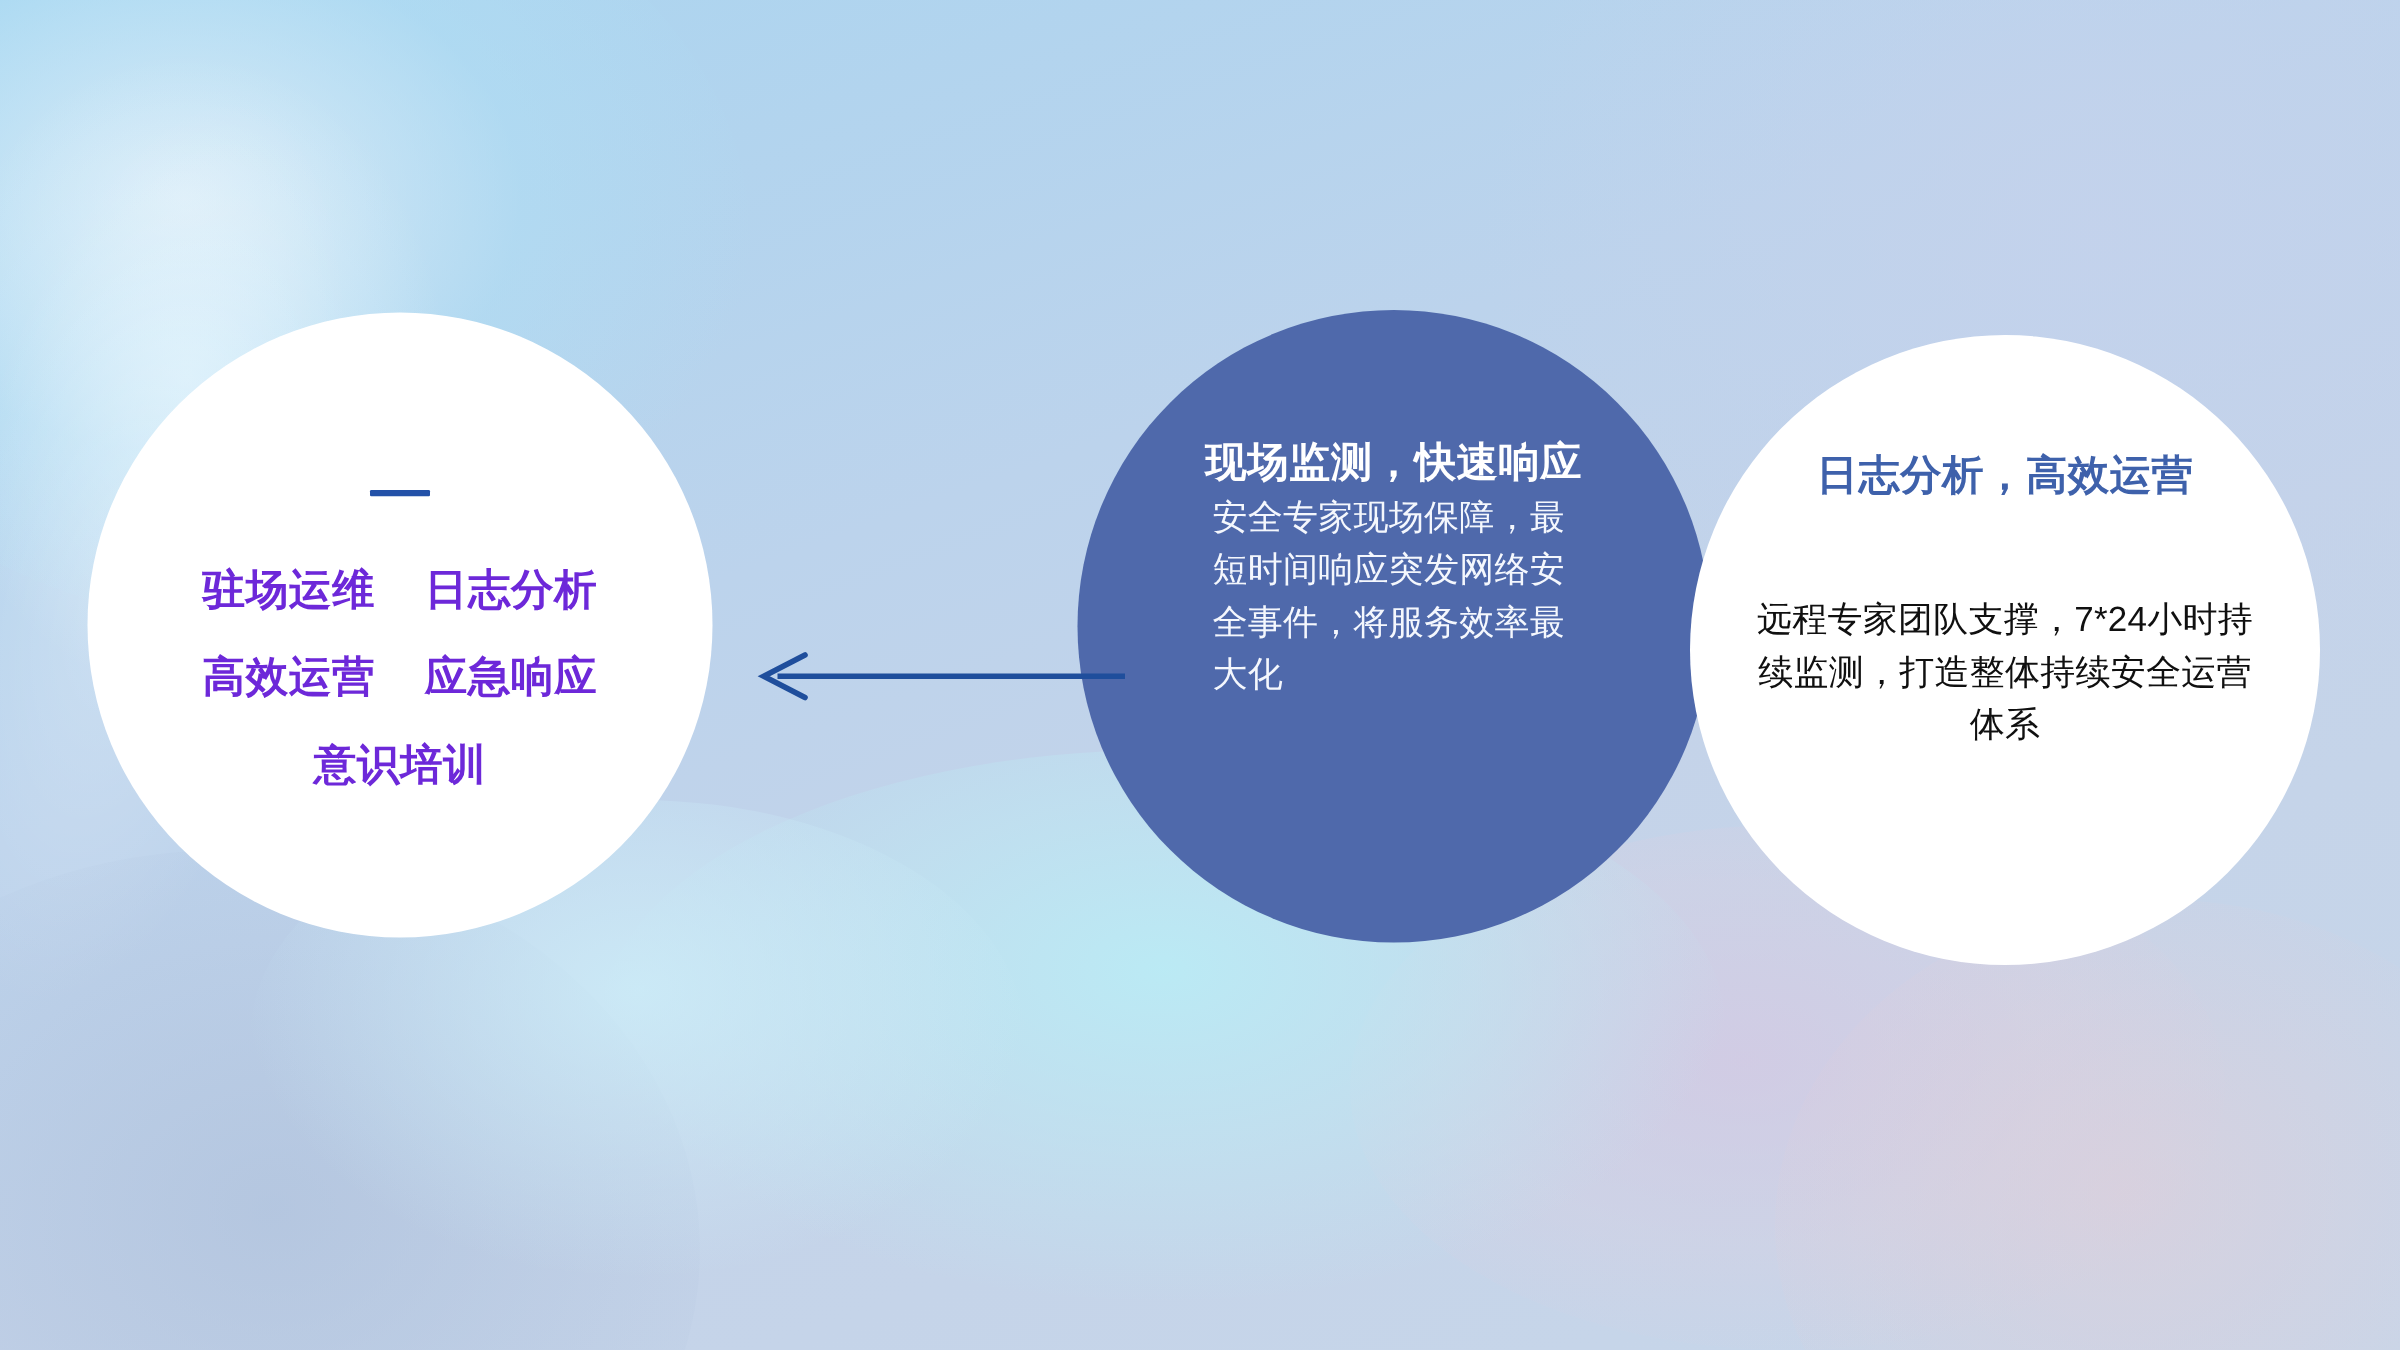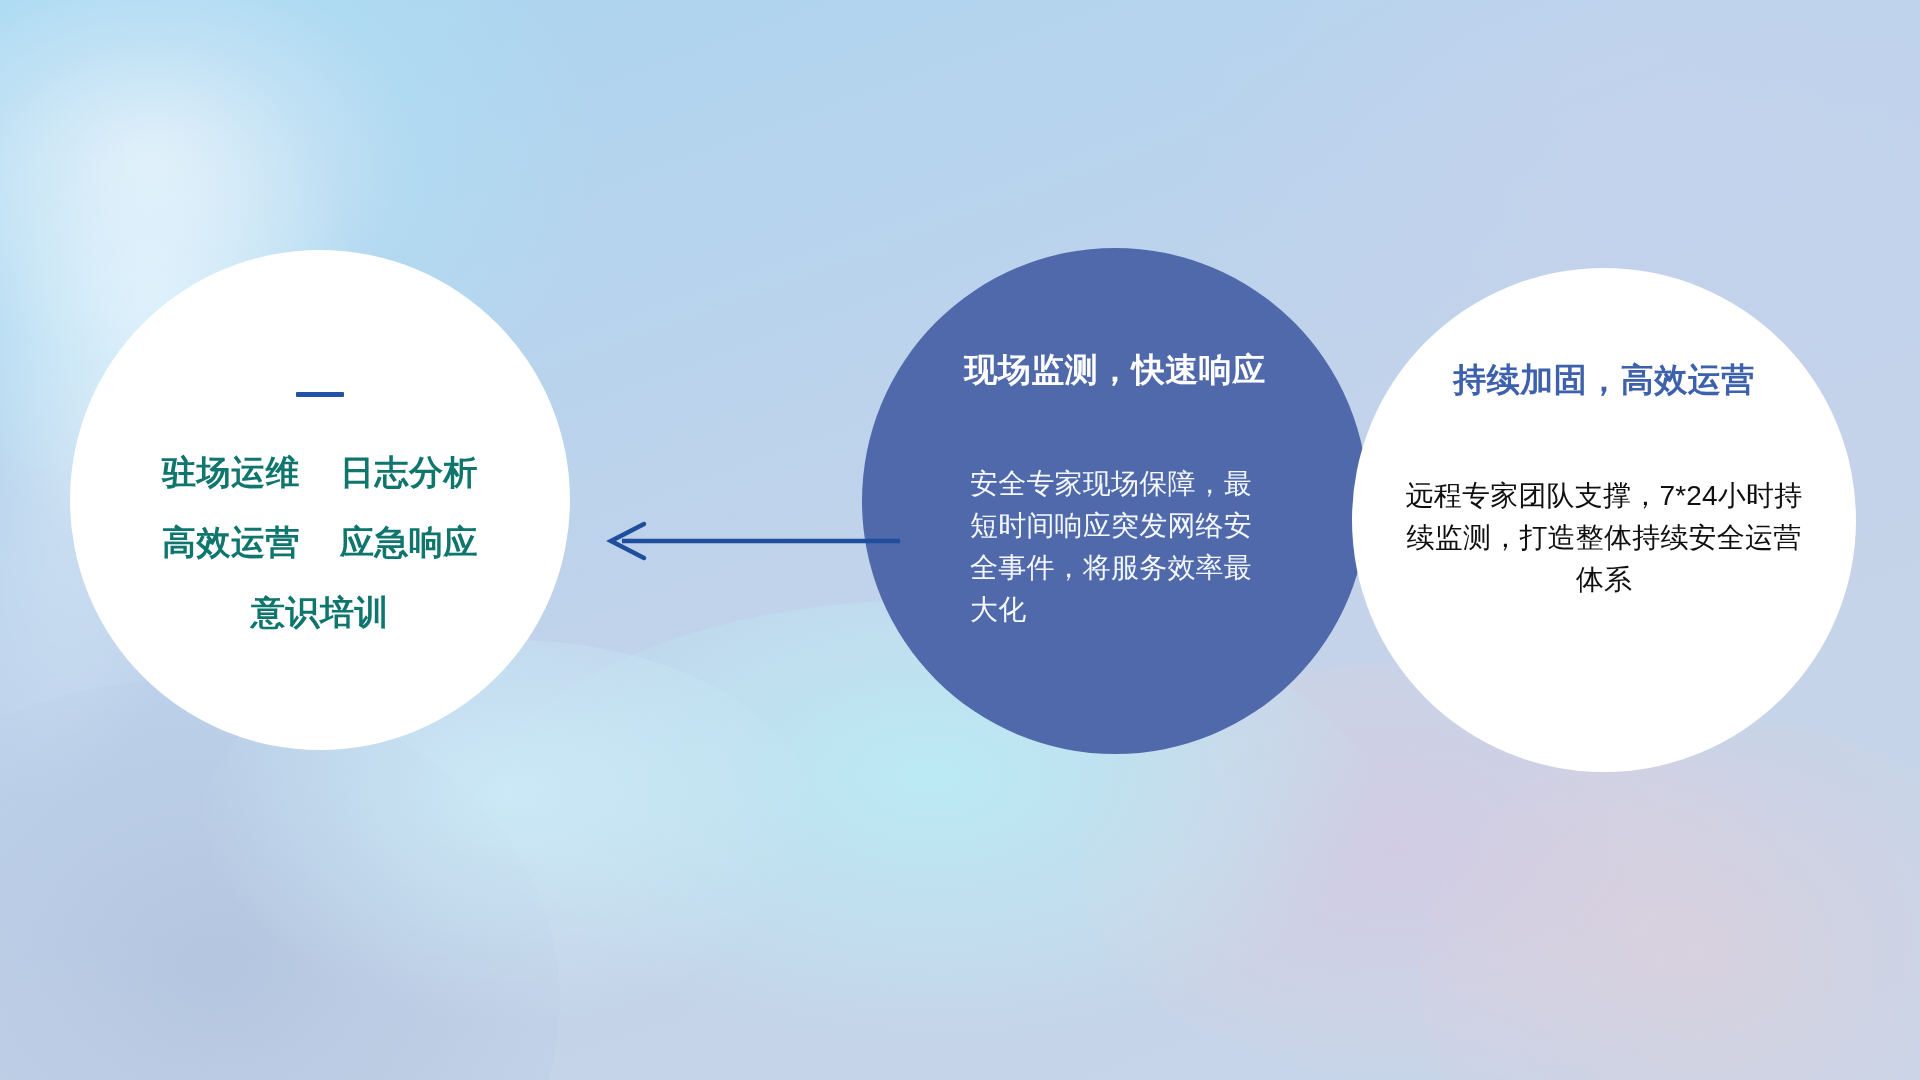--- a/index.html
+++ b/index.html
@@ -130,21 +130,21 @@
   #left-divider {
     width: 48px;
     height: 5px;
     background: #2351a8;
     border-radius: 1px;
     margin-bottom: 58px;
   }
   .left-line {
     font-size: 34px;
     font-weight: bold;
-    color: #0f766e;
+    color: #6d28d9;
     line-height: 1.0;
     letter-spacing: 0.5px;
     white-space: pre;
     margin-bottom: 36px;
     text-align: center;
   }
   .left-line.last { margin-bottom: 0; text-align: center; }
 
   
   #middle-content {
@@ -156,21 +156,20 @@
     align-items: center;
     padding-top: 100px;
     box-sizing: border-box;
   }
   #middle-title {
     font-size: 33px;
     font-weight: bold;
     color: #ffffff;
     letter-spacing: 0.5px;
     white-space: nowrap;
-    margin-bottom: 70px;
   }
   #middle-body {
     width: 290px;
     font-size: 28px;
     color: #f4f7fd;
     line-height: 1.50;
     letter-spacing: 0.2px;
   }
 
   
@@ -237,21 +236,21 @@
 
   <div id="circle-middle" class="circle circle-blue">
     <div id="middle-content">
       <div id="middle-title">现场监测，快速响应</div>
       <div id="middle-body">安全专家现场保障，最短时间响应突发网络安全事件，将服务效率最大化</div>
     </div>
   </div>
 
   <div id="circle-right" class="circle circle-white">
     <div id="right-content">
-      <div id="right-title">持续加固，高效运营</div>
+      <div id="right-title">日志分析，高效运营</div>
       <div id="right-body">远程专家团队支撑，7*24小时持续监测，打造整体持续安全运营体系</div>
     </div>
   </div>
 
   <div id="arrow-connector">
     <svg width="300" height="58" viewBox="0 0 300 58">
       <line x1="300" y1="29" x2="22" y2="29" stroke="#1f4e9c" stroke-width="4.5" stroke-linecap="butt"></line>
       <polyline points="44,12 11,29 44,46" fill="none" stroke="#1f4e9c" stroke-width="4.5" stroke-linecap="round" stroke-linejoin="miter"></polyline>
     </svg>
   </div>

